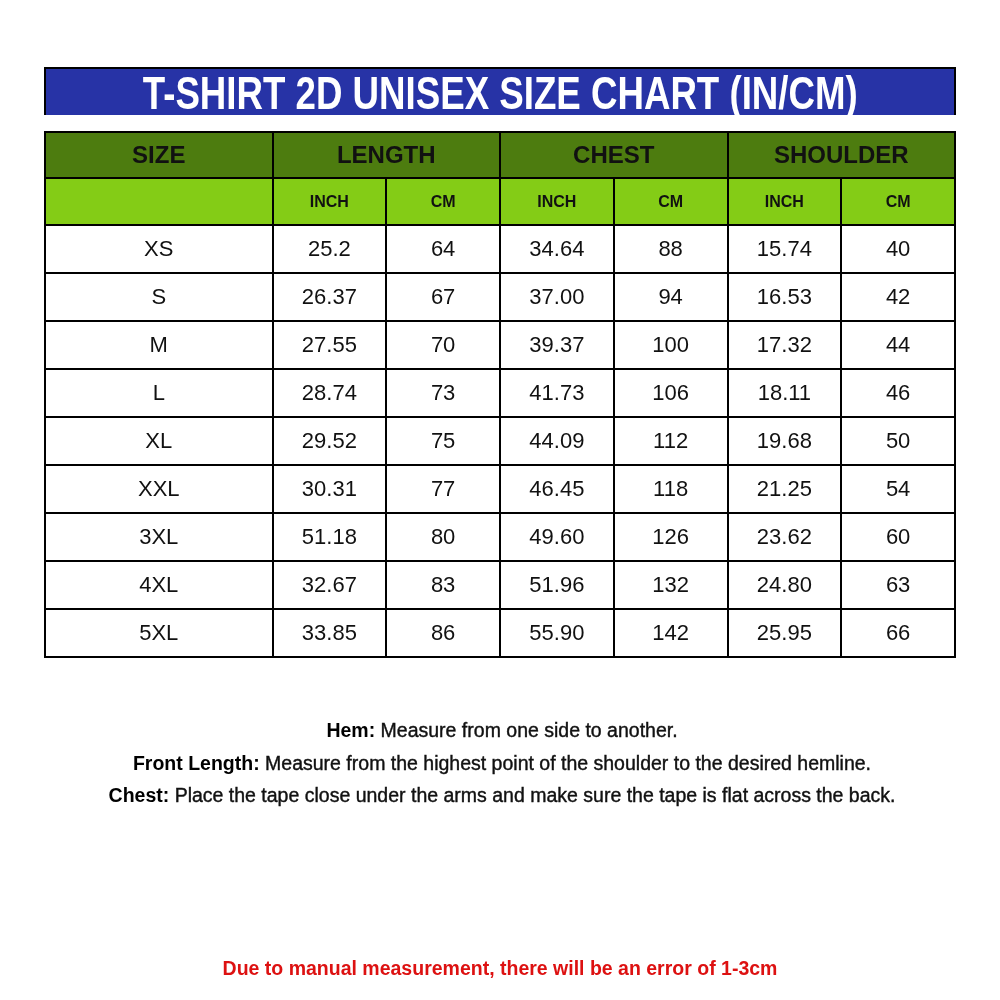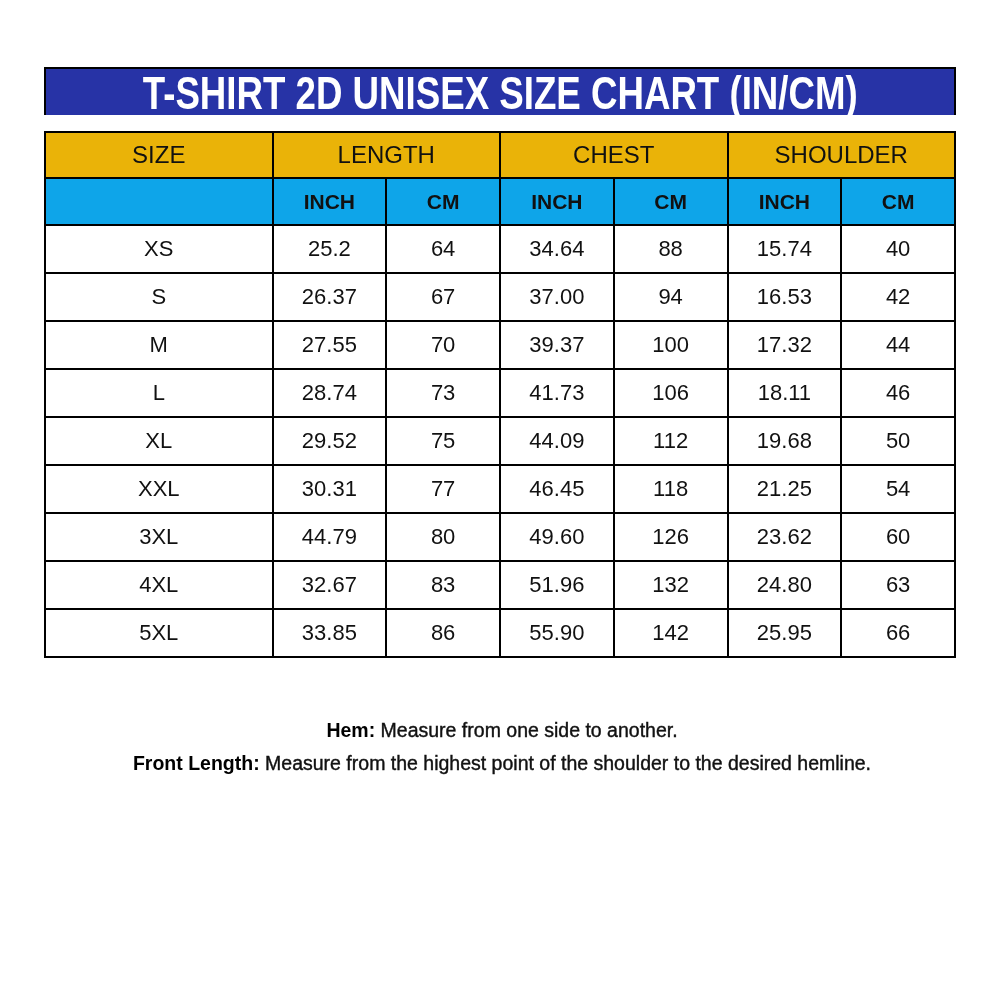--- a/index.html
+++ b/index.html
@@ -53,28 +53,28 @@
   }
   .size-table th, .size-table td {
     border: 2px solid #000000;
     text-align: center;
     vertical-align: middle;
     padding: 0;
     color: #111111;
   }
   .size-table thead tr.group-row th {
     height: 44px;
-    background: #eab308;
+    background: #4d7c0f;
     font-size: 24px;
-    font-weight: 400;
+    font-weight: 700;
   }
   .size-table thead tr.unit-row th {
     height: 45px;
-    background: #0ea5e9;
-    font-size: 21px;
+    background: #84cc16;
+    font-size: 16px;
     font-weight: 700;
   }
   .size-table tbody td {
     height: 46px;
     font-size: 22px;
     font-weight: 400;
     background: #ffffff;
   }
 
   
@@ -204,21 +204,21 @@
           <td>XXL</td>
           <td>30.31</td>
           <td>77</td>
           <td>46.45</td>
           <td>118</td>
           <td>21.25</td>
           <td>54</td>
         </tr>
         <tr>
           <td>3XL</td>
-          <td>44.79</td>
+          <td>51.18</td>
           <td>80</td>
           <td>49.60</td>
           <td>126</td>
           <td>23.62</td>
           <td>60</td>
         </tr>
         <tr>
           <td>4XL</td>
           <td>32.67</td>
           <td>83</td>
@@ -236,17 +236,19 @@
           <td>25.95</td>
           <td>66</td>
         </tr>
       </tbody>
   </table>
 
   <div class="guidelines">
     <div>
         <div class="guide-line"><span class="guide-label">Hem:</span><span class="guide-text"> Measure from one side to another.</span></div>
         <div class="guide-line"><span class="guide-label">Front Length:</span><span class="guide-text"> Measure from the highest point of the shoulder to the desired hemline.</span></div>
+        <div class="guide-line"><span class="guide-label">Chest:</span><span class="guide-text"> Place the tape close under the arms and make sure the tape is flat across the back.</span></div>
       </div>
   </div>
 
+  <div class="footer-note">Due to manual measurement, there will be an error of 1-3cm</div>
 
 </div>
 
 </body></html>

